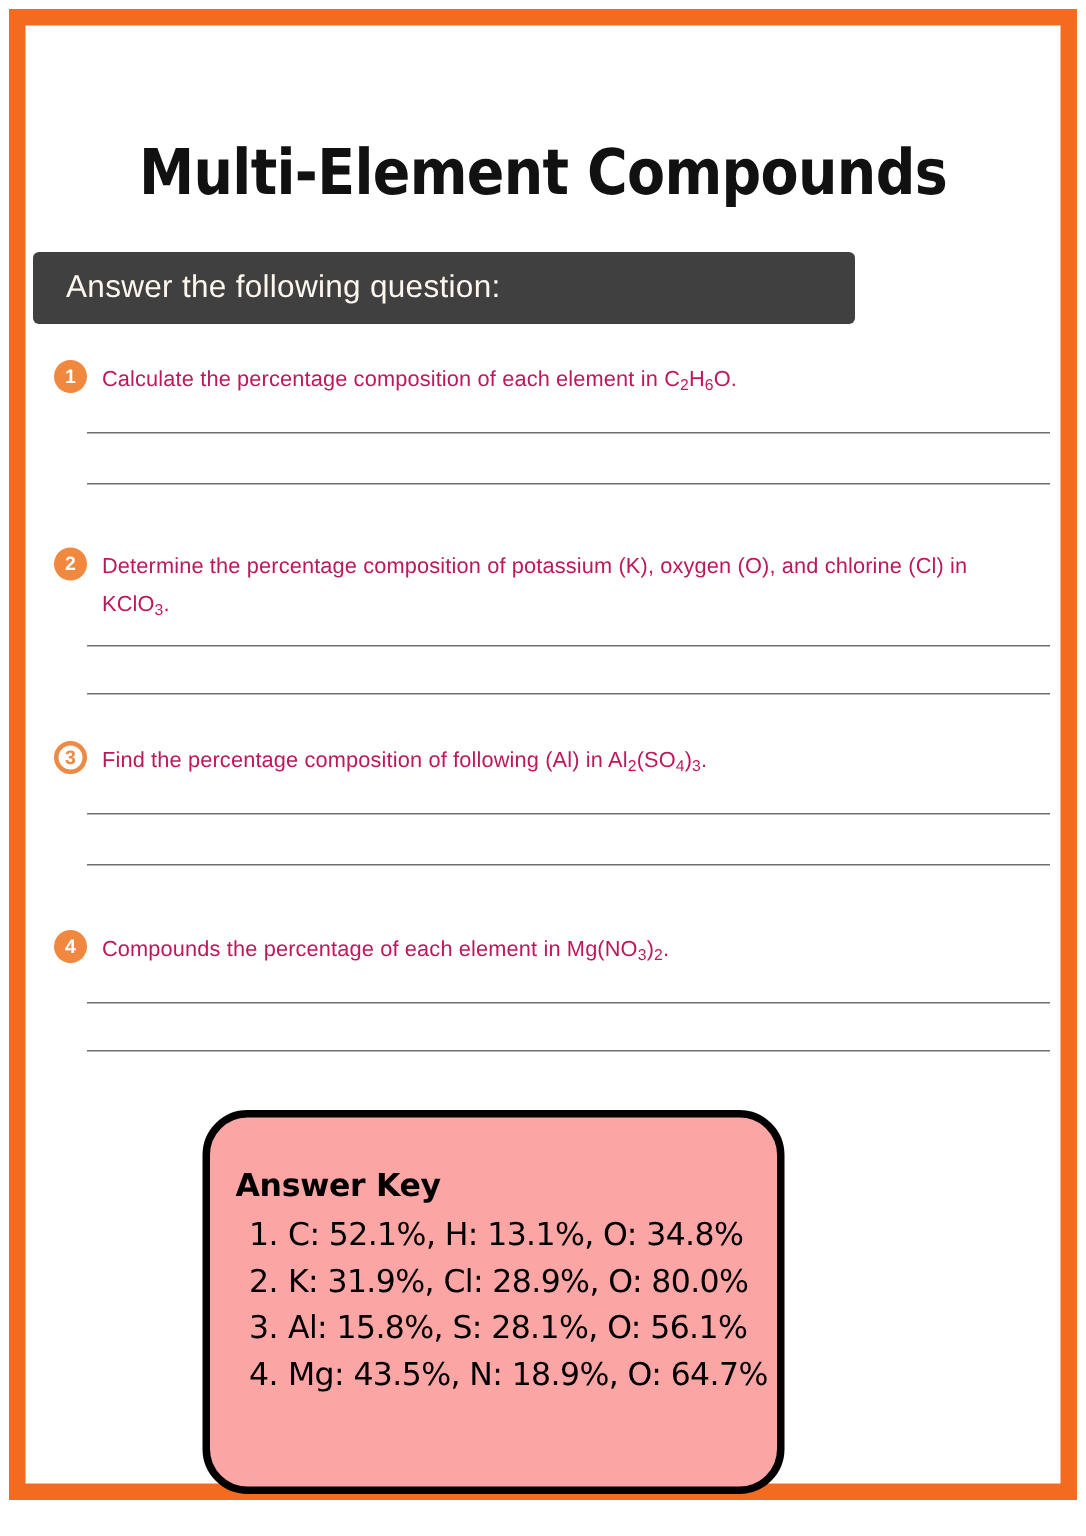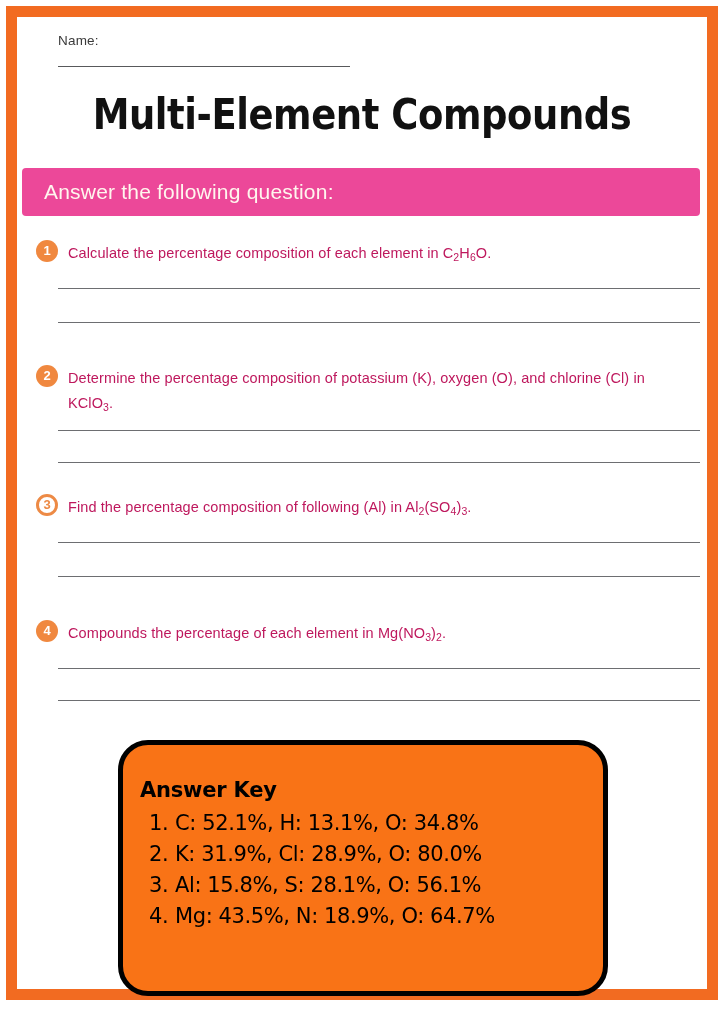--- a/index.html
+++ b/index.html
@@ -85,23 +85,23 @@
     letter-spacing: -0.5px;
     font-family: "DejaVu Sans", sans-serif;
     transform: scaleX(0.88);
   }
 
   
   .banner {
     position: absolute;
     left: 22px;
     top: 168px;
-    width: 678px;
+    width: 548px;
     height: 48px;
-    background: #ec4899;
+    background: #404040;
     border-radius: 4px;
   }
   .banner-text {
     position: absolute;
     left: 22px;
     top: 50%;
     transform: translateY(-50%);
     font-size: 21px;
     color: #FFF6EE;
     letter-spacing: 0.2px;
@@ -155,28 +155,28 @@
     position: absolute;
     left: 58px;
     width: 642px;
     height: 0;
     border-bottom: 1.5px solid #6d6e71;
   }
 
   
   .answer-key {
     position: absolute;
-    left: 118px;
+    left: 135px;
     top: 740px;
-    width: 490px;
+    width: 388px;
     height: 256px;
     border: 5px solid #000000;
     border-radius: 30px;
     box-sizing: border-box;
-    background: #f97316;
+    background: #fca5a5;
   }
   .ak-title {
     position: absolute;
     left: 17px;
     top: 33px;
     font-size: 21px;
     font-weight: bold;
     color: #000000;
     font-family: "DejaVu Sans", sans-serif;
     letter-spacing: -0.2px;
@@ -212,24 +212,20 @@
 </head>
 <body>
 
 <div class="page">
 
   <div class="page-frame"></div>
 
   <div class="content">
 
     <div class="namedate">
-      <div class="field name">
-        <div class="field-label">Name:</div>
-        <div class="field-rule"></div>
-      </div>
     </div>
 
     <div class="title">Multi-Element Compounds</div>
 
     <div class="banner">
       <div class="banner-text">Answer the following question:</div>
     </div>
 
     <div id="questions-root">
         <div class="question" style="top: 240px;">

